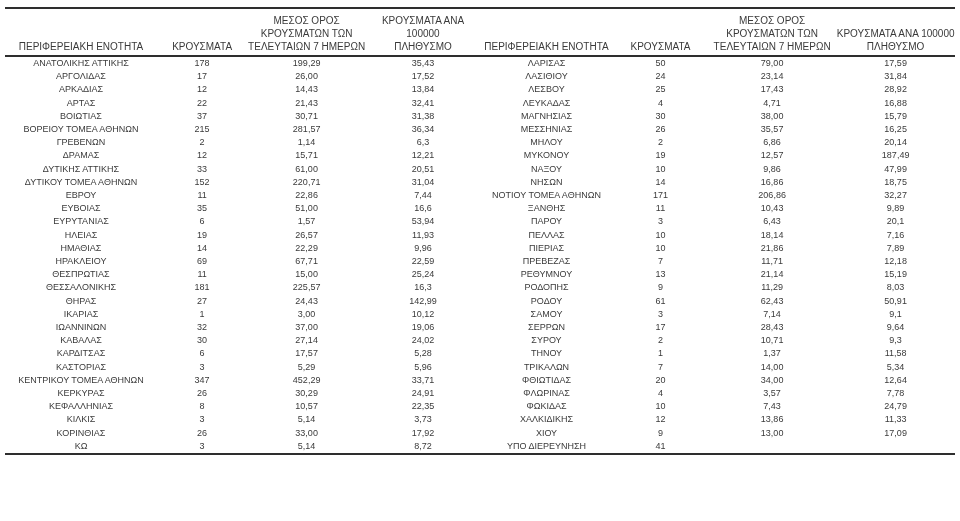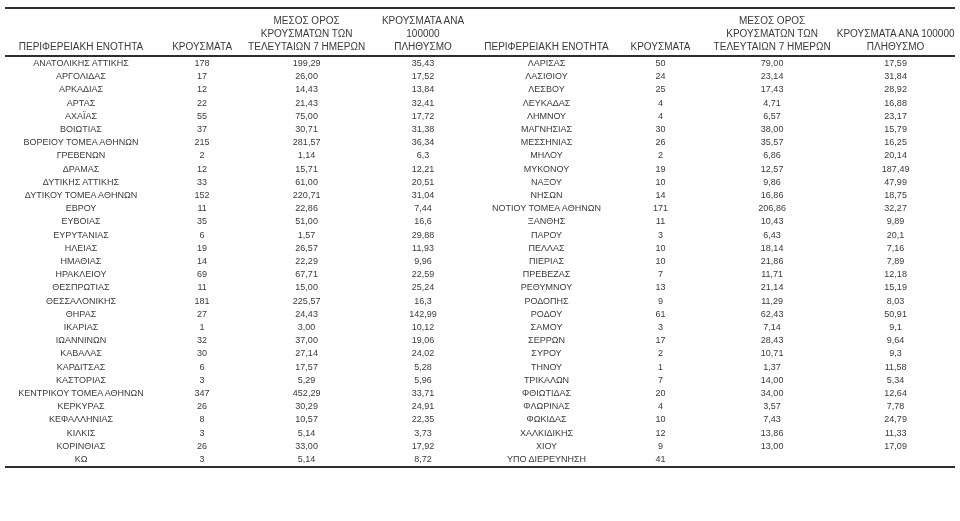--- a/index.html
+++ b/index.html
@@ -119,30 +119,20 @@
           <td>ΑΡΤΑΣ</td>
           <td>22</td>
           <td>21,43</td>
           <td>32,41</td>
           <td>ΛΕΥΚΑΔΑΣ</td>
           <td>4</td>
           <td>4,71</td>
           <td>16,88</td>
         </tr>
         <tr>
-          <td>ΑΧΑΪΑΣ</td>
-          <td>55</td>
-          <td>75,00</td>
-          <td>17,72</td>
-          <td>ΛΗΜΝΟΥ</td>
-          <td>4</td>
-          <td>6,57</td>
-          <td>23,17</td>
-        </tr>
-        <tr>
           <td>ΒΟΙΩΤΙΑΣ</td>
           <td>37</td>
           <td>30,71</td>
           <td>31,38</td>
           <td>ΜΑΓΝΗΣΙΑΣ</td>
           <td>30</td>
           <td>38,00</td>
           <td>15,79</td>
         </tr>
         <tr>
@@ -212,21 +202,21 @@
           <td>16,6</td>
           <td>ΞΑΝΘΗΣ</td>
           <td>11</td>
           <td>10,43</td>
           <td>9,89</td>
         </tr>
         <tr>
           <td>ΕΥΡΥΤΑΝΙΑΣ</td>
           <td>6</td>
           <td>1,57</td>
-          <td>29,88</td>
+          <td>53,94</td>
           <td>ΠΑΡΟΥ</td>
           <td>3</td>
           <td>6,43</td>
           <td>20,1</td>
         </tr>
         <tr>
           <td>ΗΛΕΙΑΣ</td>
           <td>19</td>
           <td>26,57</td>
           <td>11,93</td>

